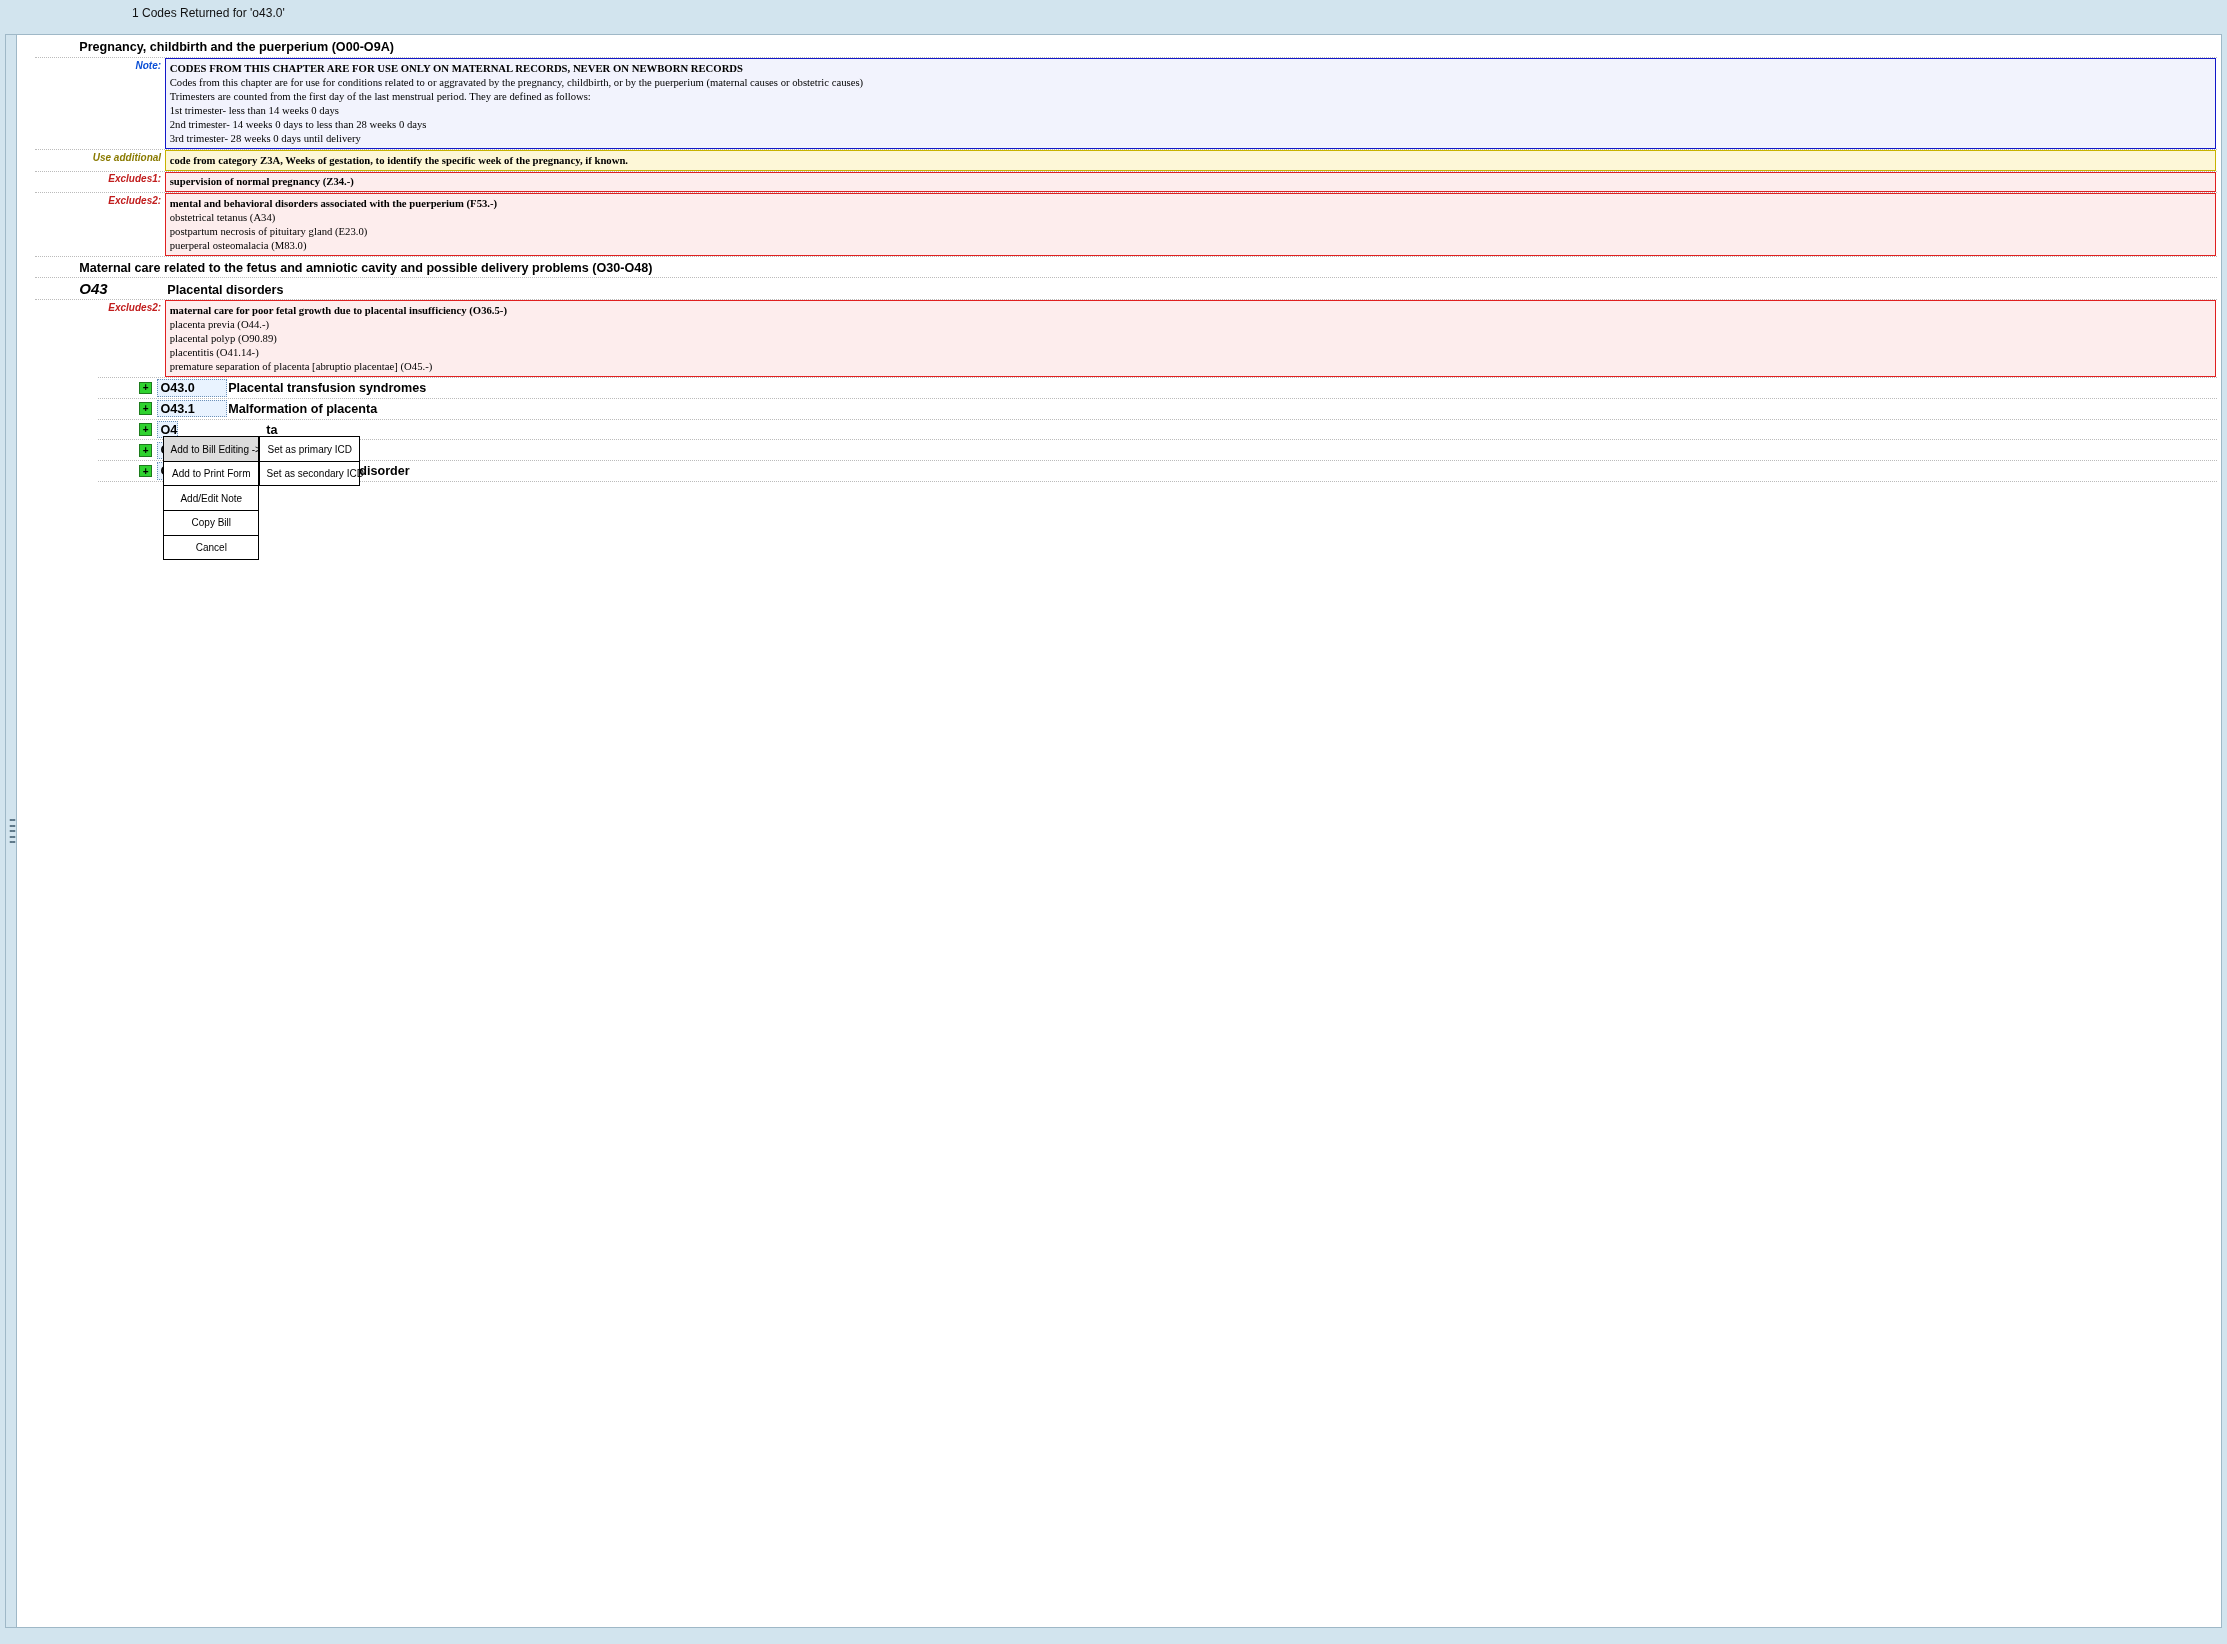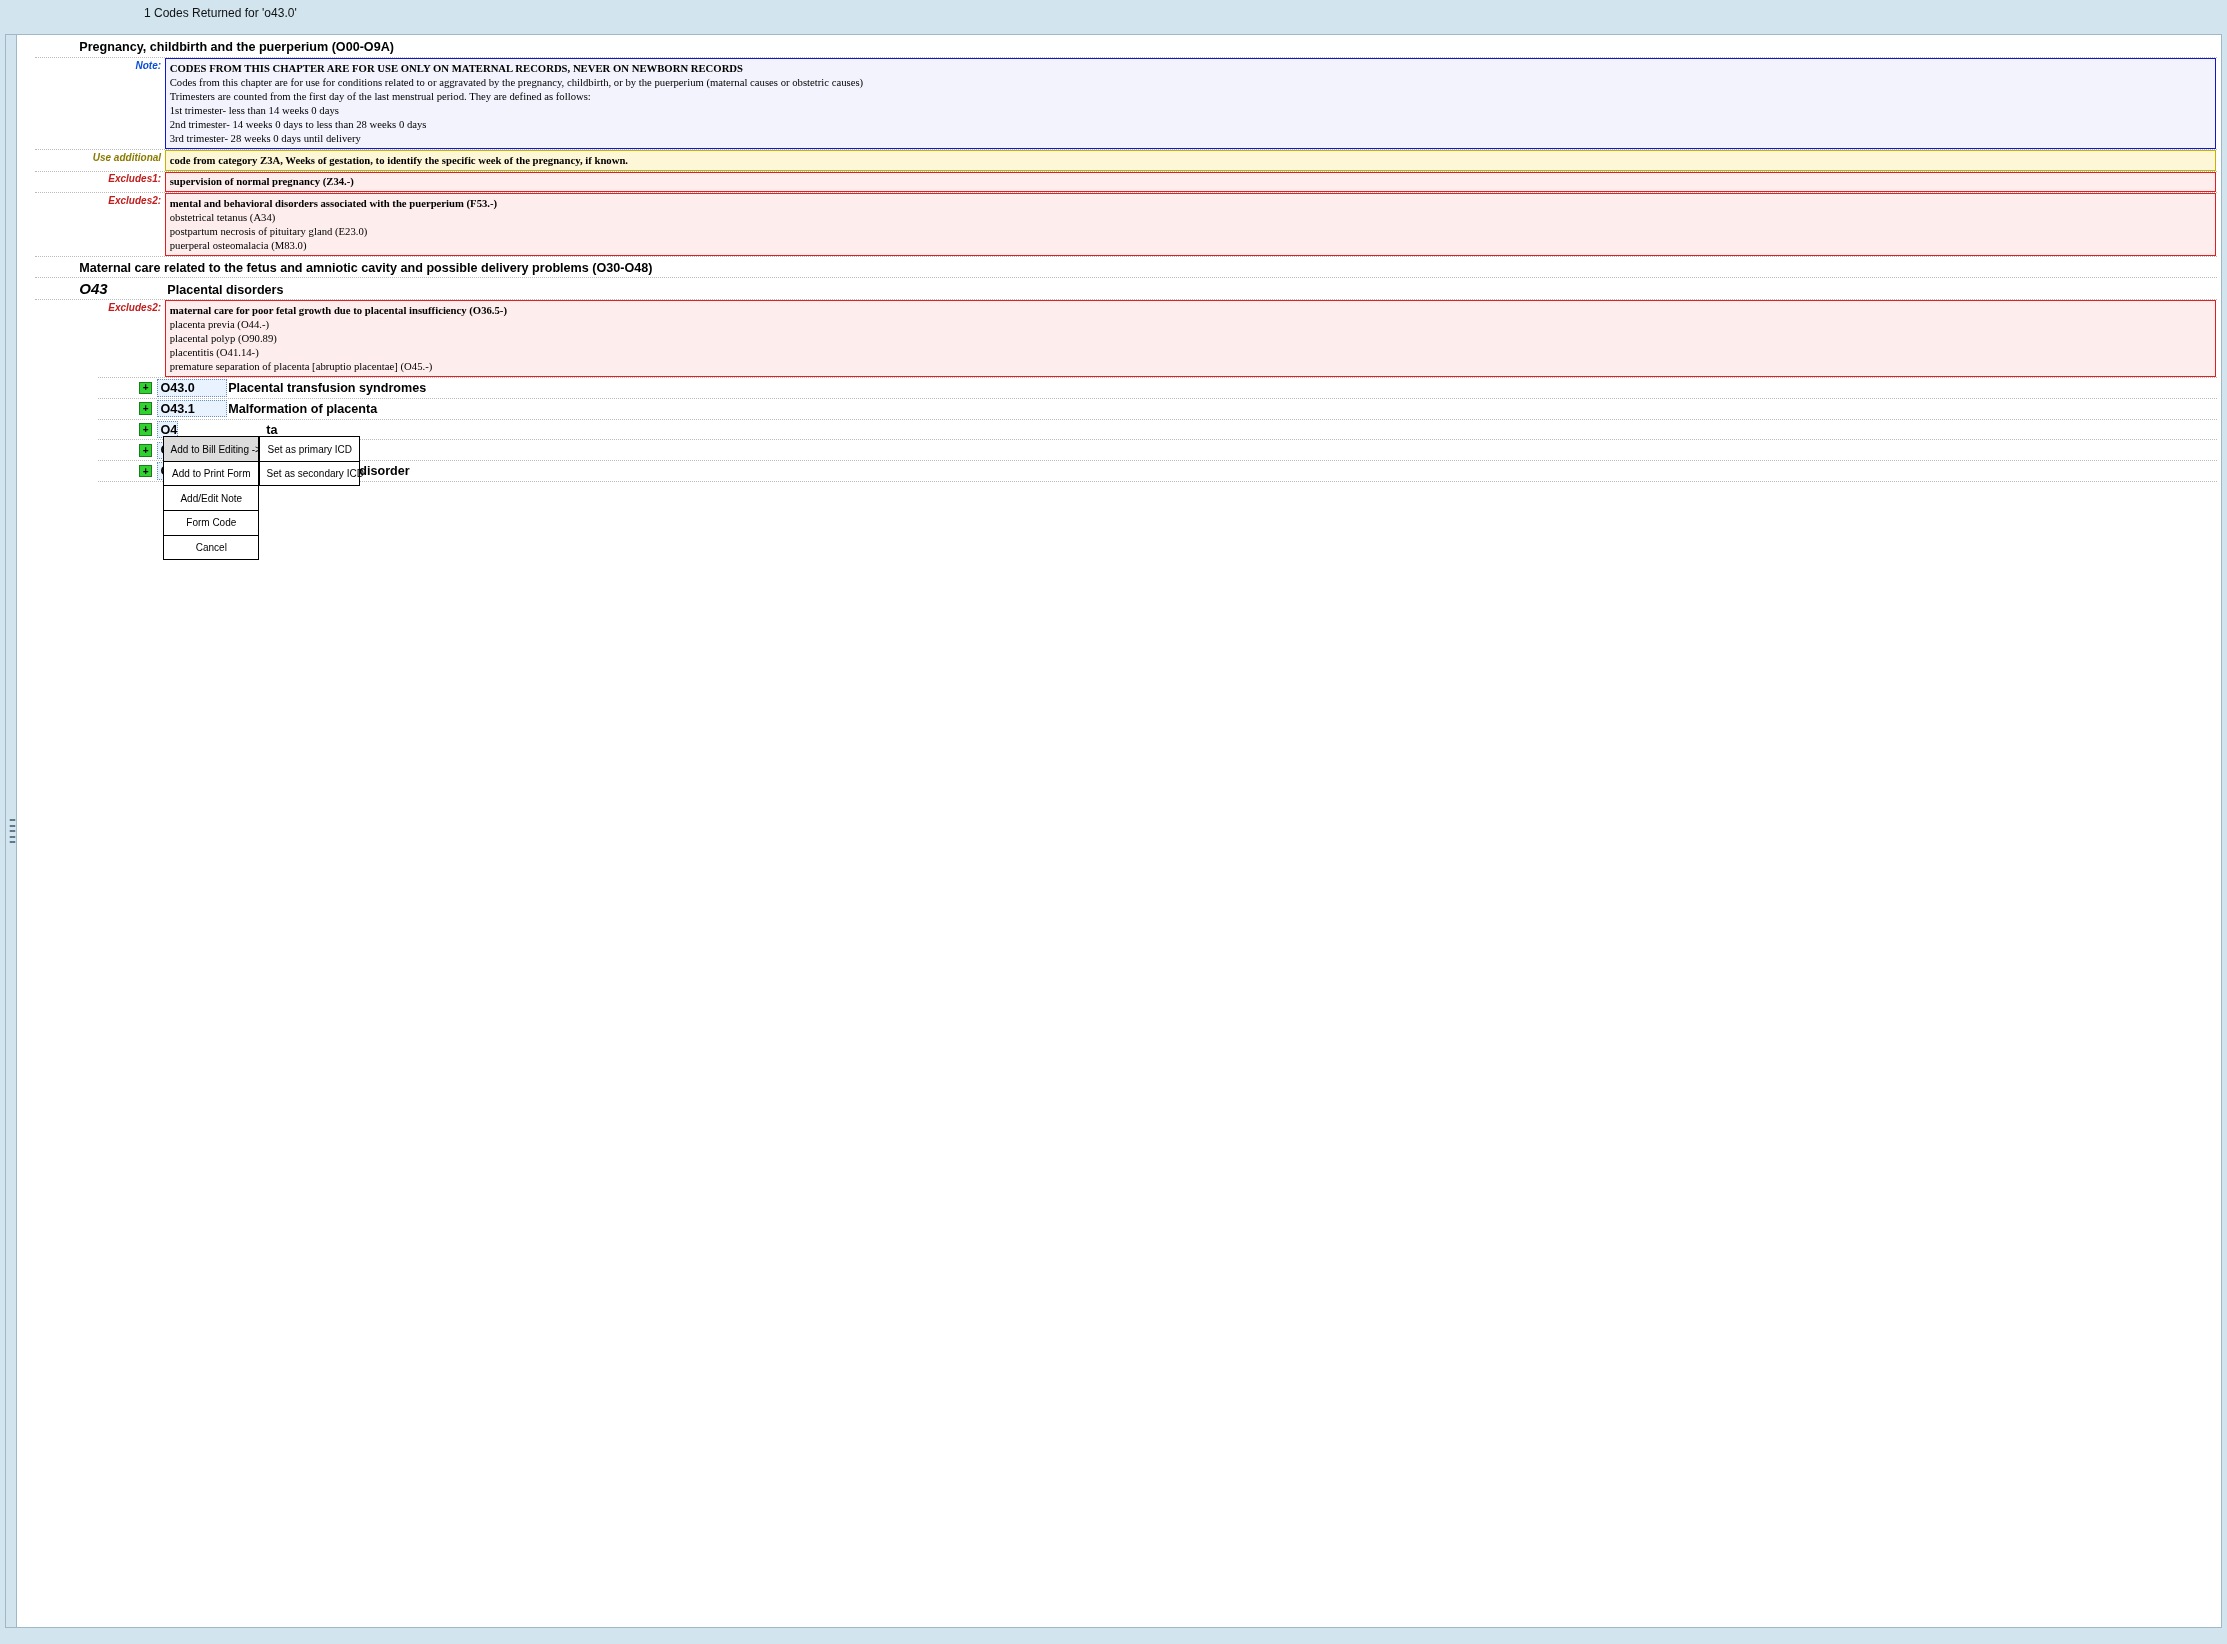--- a/index.html
+++ b/index.html
@@ -8,21 +8,20 @@
     font-family: "Segoe UI", Tahoma, Arial, sans-serif;
     background: #d2e4ee;
   }
   body { font-size: 10.7px; }
 
   .top-bar {
     padding: 6.3px 0 14px 132px;
     font-size: 12px;
     color: #111;
     background: #d2e4ee;
-    margin-left: 12px;
   }
 
   .outer-frame {
     margin: 0 5px 6.3px 5px;
     border: 0.6px solid #9fb8c7;
     background: #fff;
     height: calc(100vh - 50px);
     display: flex;
     position: relative;
   }
@@ -294,21 +293,21 @@
       <span class="sub-code hl" style="width:21.4px">O4</span>
       <span class="sub-label hidden-tail" style="margin-left:97px">fied placental disorder</span>
     </div>
     <div class="dotted-sep" style="margin-left:76px"></div>
 
     <div class="ctx-wrap">
       <div class="ctx">
         <div class="ctx-item sel">Add to Bill Editing -&gt;</div>
         <div class="ctx-item">Add to Print Form</div>
         <div class="ctx-item">Add/Edit Note</div>
-        <div class="ctx-item">Form Code</div>
+        <div class="ctx-item">Copy Bill</div>
         <div class="ctx-item">Cancel</div>
       </div>
       <div class="ctx-sub">
         <div class="ctx-sub-item">Set as primary ICD</div>
         <div class="ctx-sub-item">Set as secondary ICD</div>
       </div>
     </div>
 
   </div>
 </div>

